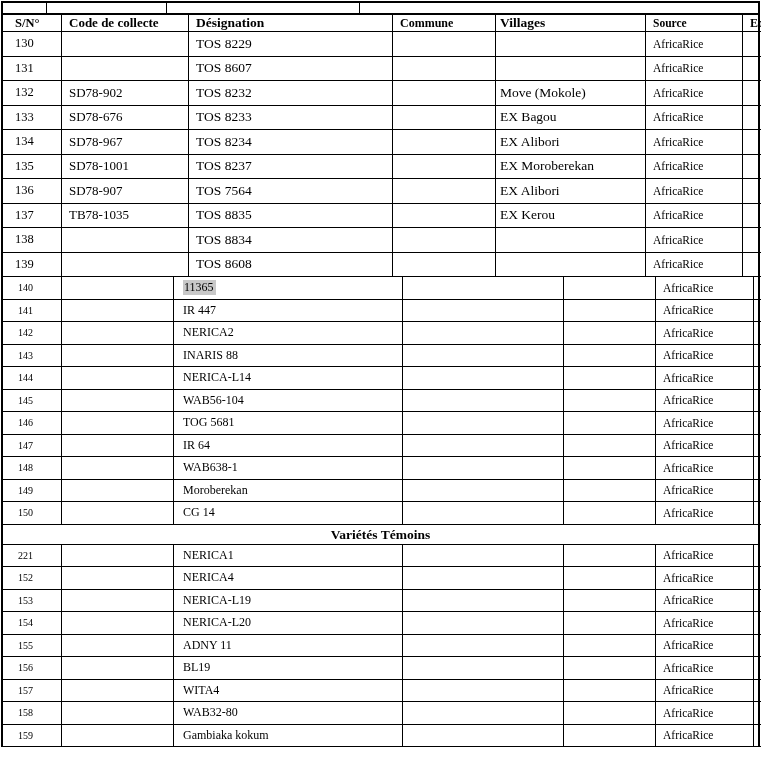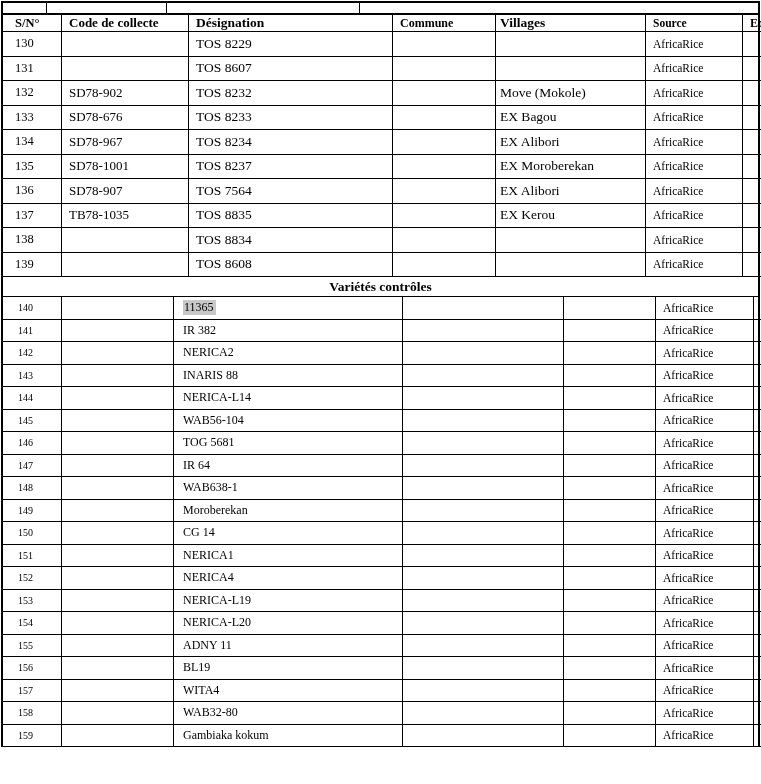--- a/index.html
+++ b/index.html
@@ -179,36 +179,35 @@
             <td class="c-sn">139</td>
             <td class="c-code"></td>
             <td class="c-designation">TOS 8608</td>
             <td class="c-commune"></td>
             <td class="c-villages"></td>
             <td class="c-source">AfricaRice</td>
             <td class="c-ecologie"></td>
           </tr>
         </tbody>
       </table>
-      <div class="section-title">Variétés contrôles</div>
       <table class="t-check">
         <tbody>
           <tr>
             <td class="c-sn">140</td>
             <td class="k-blank1"></td>
             <td class="c-designation"><span class="hl">11365</span></td>
             <td class="k-blank2"></td>
             <td class="k-blank3"></td>
             <td class="c-source">AfricaRice</td>
             <td class="c-ecologie"></td>
           </tr>
           <tr>
             <td class="c-sn">141</td>
             <td class="k-blank1"></td>
-            <td class="c-designation">IR 382</td>
+            <td class="c-designation">IR 447</td>
             <td class="k-blank2"></td>
             <td class="k-blank3"></td>
             <td class="c-source">AfricaRice</td>
             <td class="c-ecologie"></td>
           </tr>
           <tr>
             <td class="c-sn">142</td>
             <td class="k-blank1"></td>
             <td class="c-designation">NERICA2</td>
             <td class="k-blank2"></td>
@@ -283,24 +282,25 @@
             <td class="c-sn">150</td>
             <td class="k-blank1"></td>
             <td class="c-designation">CG 14</td>
             <td class="k-blank2"></td>
             <td class="k-blank3"></td>
             <td class="c-source">AfricaRice</td>
             <td class="c-ecologie"></td>
           </tr>
         </tbody>
       </table>
+      <div class="section-title">Variétés Témoins</div>
       <table class="t-check">
         <tbody>
           <tr>
-            <td class="c-sn">151</td>
+            <td class="c-sn">221</td>
             <td class="k-blank1"></td>
             <td class="c-designation">NERICA1</td>
             <td class="k-blank2"></td>
             <td class="k-blank3"></td>
             <td class="c-source">AfricaRice</td>
             <td class="c-ecologie"></td>
           </tr>
           <tr>
             <td class="c-sn">152</td>
             <td class="k-blank1"></td>

